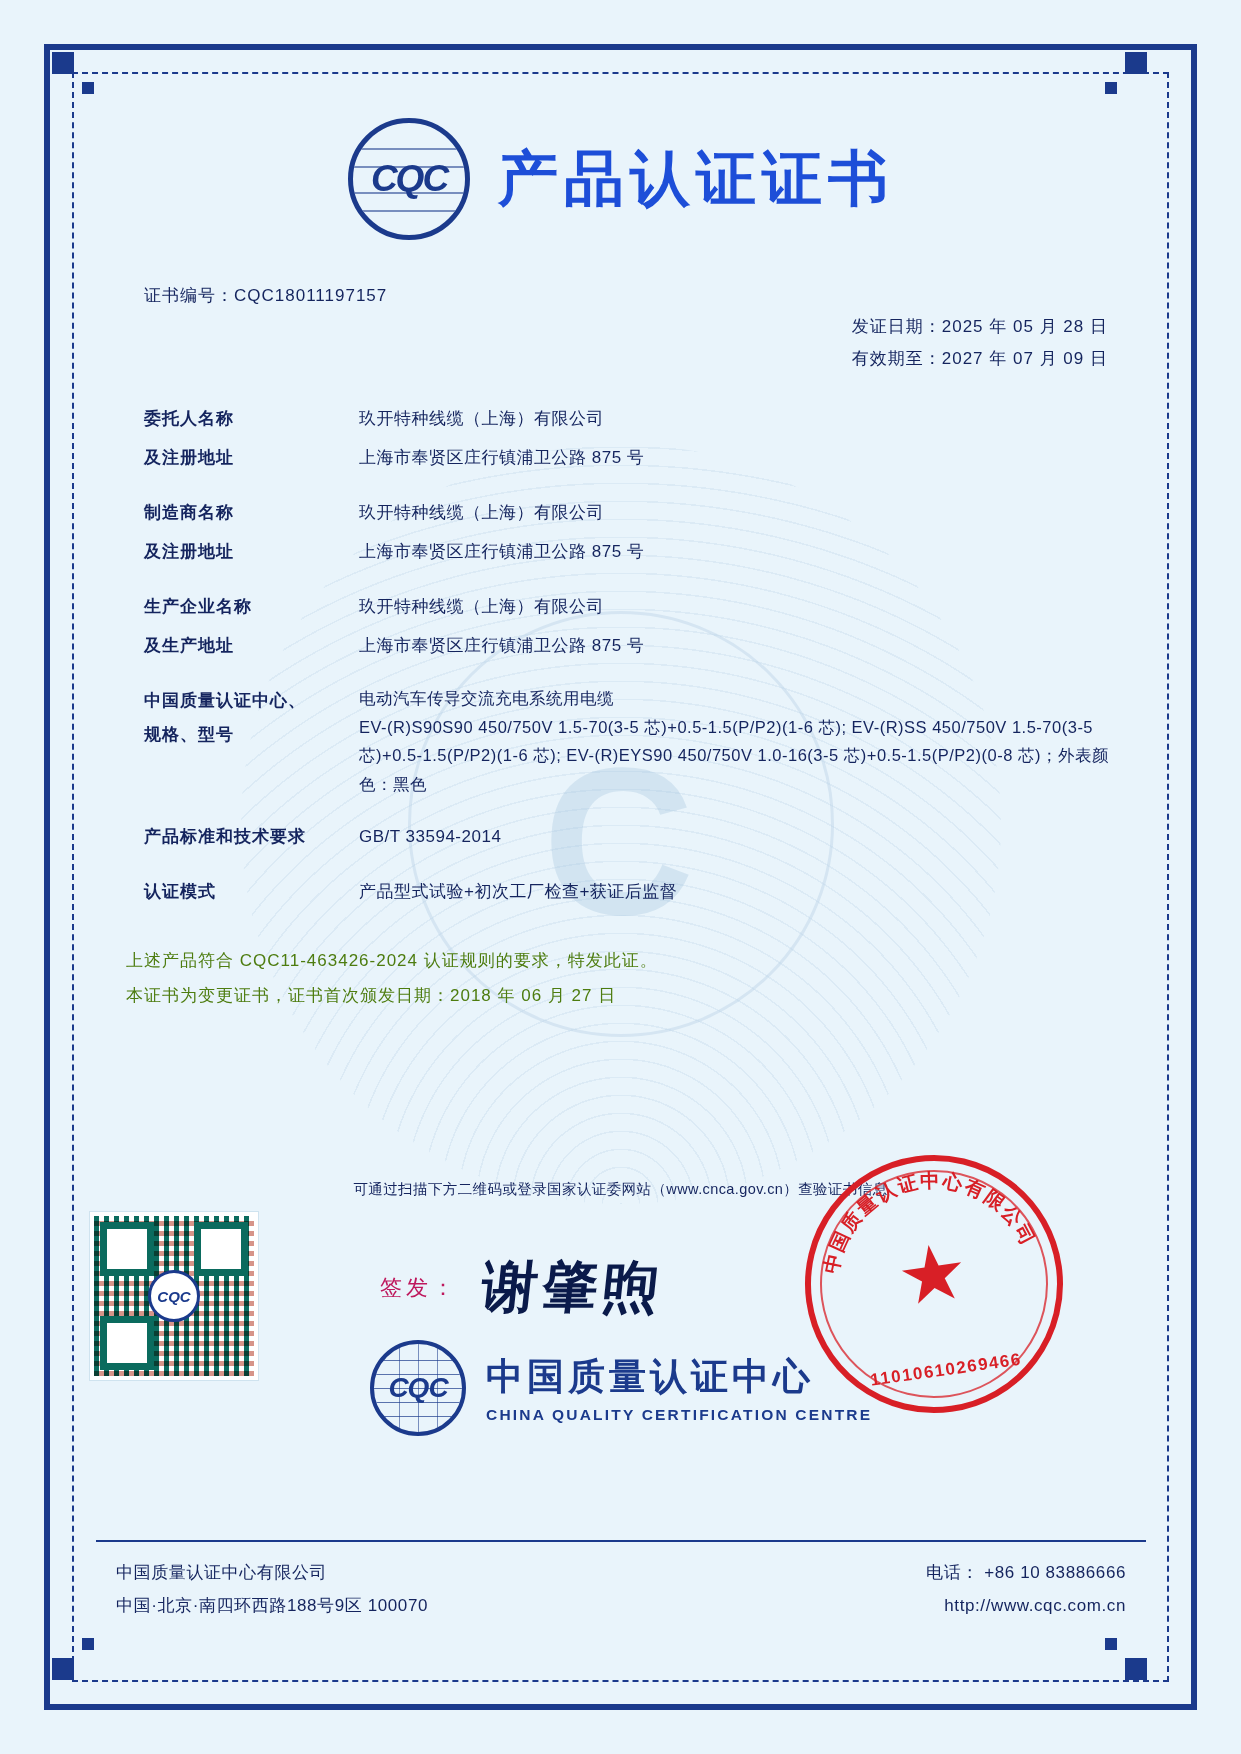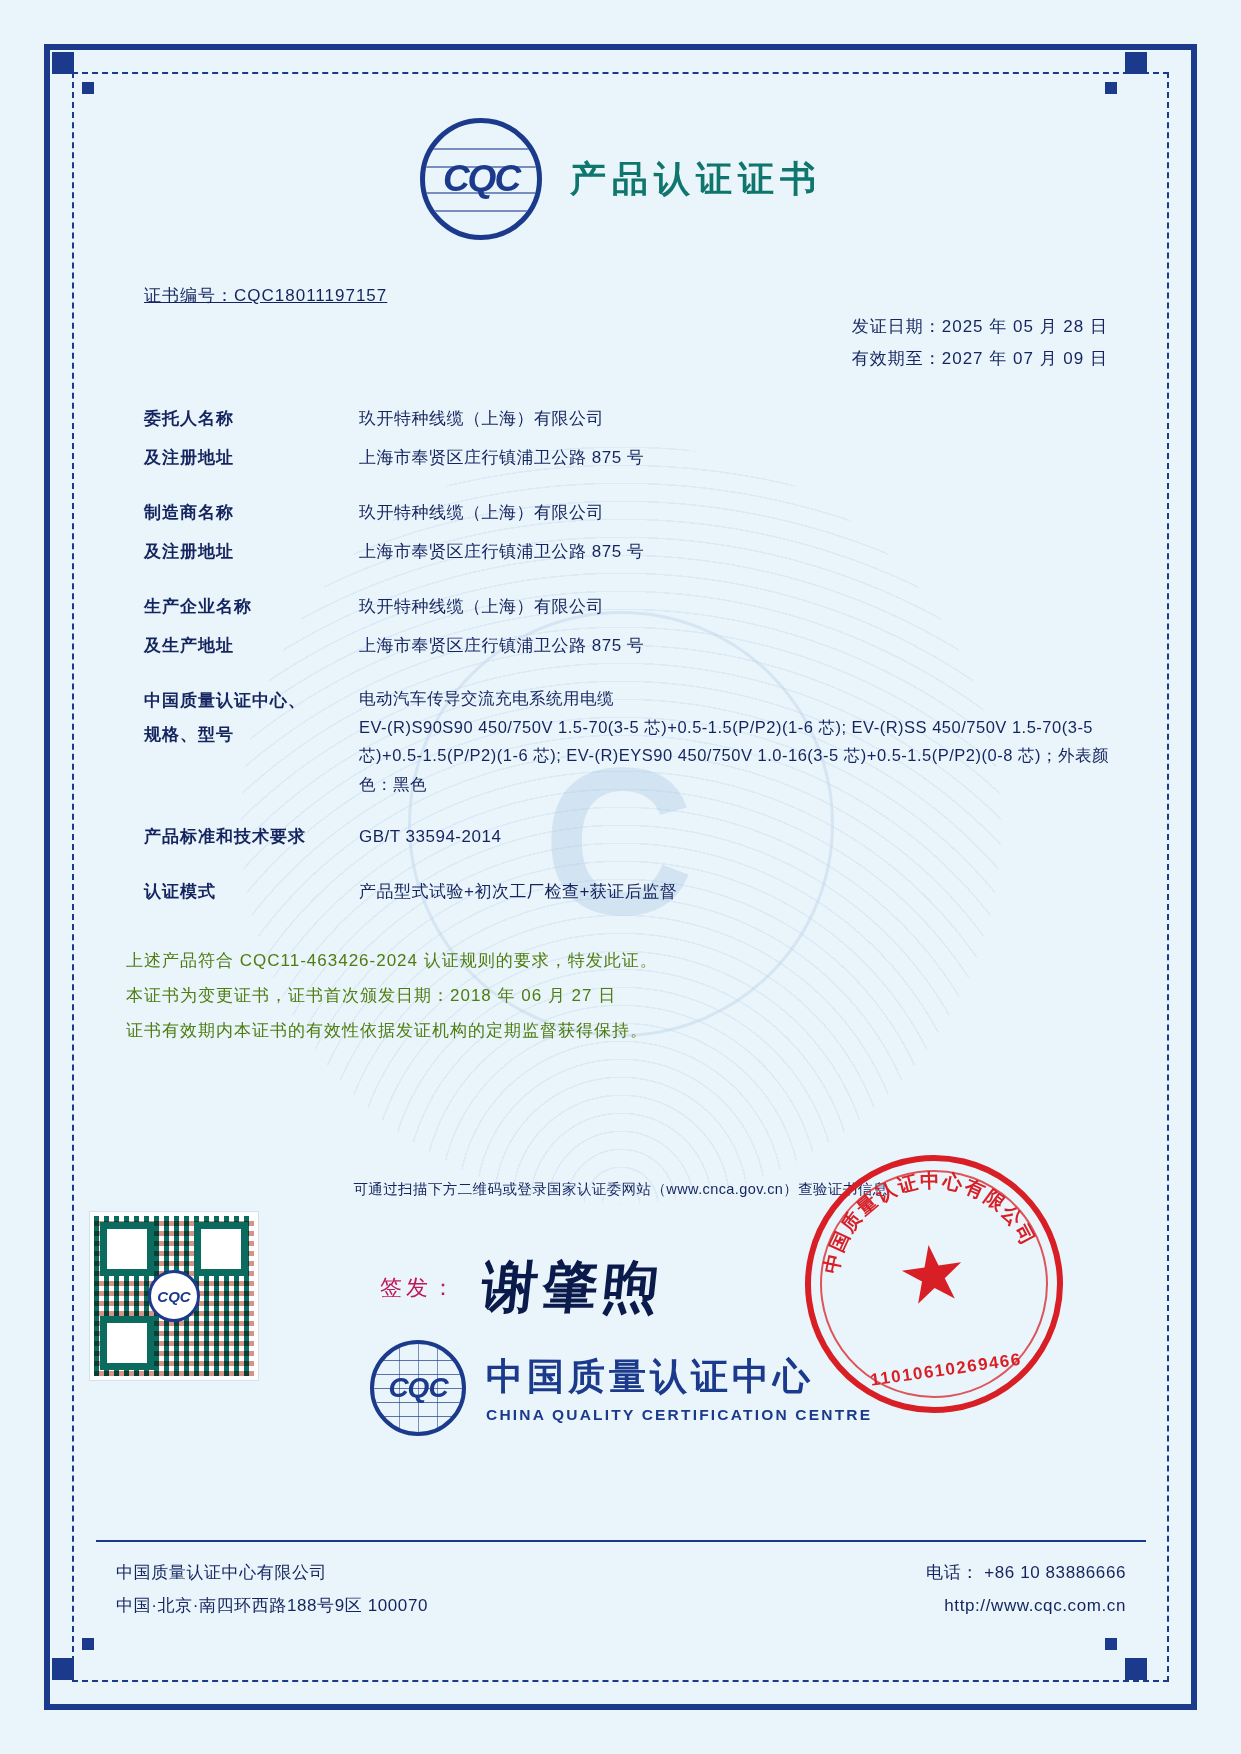--- a/index.html
+++ b/index.html
@@ -56,28 +56,28 @@
   .header{display:flex;align-items:center;justify-content:center;margin-top:18px;}
   .cqc-logo{
     width:112px;height:112px;border-radius:50%;
     border:5px solid #1b3a8c;display:flex;align-items:center;justify-content:center;
     position:relative;margin-right:28px;
   }
   .cqc-logo .txt{font-size:37px;font-weight:bold;color:#1b3a8c;letter-spacing:-2px;font-style:italic;}
   .cqc-logo .lines{position:absolute;left:0;top:0;width:100%;height:100%;border-radius:50%;overflow:hidden;}
   .cqc-logo .lines i{position:absolute;border-top:2px solid #1b3a8c;left:-10%;width:120%;opacity:.55;}
   .title{
-    font-size:36px;font-weight:bold;color:#0f766e;letter-spacing:6px;
+    font-size:60px;font-weight:bold;color:#1d4ed8;letter-spacing:6px;
   }
 
   .meta{
     margin-top:34px;display:flex;justify-content:space-between;align-items:flex-start;
     padding:0 38px 0 48px;
   }
-  .meta .left{font-size:17px;color:#14245e;letter-spacing:1px;padding-top:10px;text-decoration:underline;}
+  .meta .left{font-size:17px;color:#14245e;letter-spacing:1px;padding-top:10px;}
   .meta .right{font-size:17px;color:#14245e;line-height:1.9;letter-spacing:1px;text-align:left;margin-top:37px;}
 
   .fields{margin-top:26px;padding:0 20px 0 48px;}
   .row{display:flex;margin-bottom:6px;gap:35px;}
   .row .label{
     width:180px;flex:0 0 180px;font-size:17px;font-weight:bold;color:#14245e;
     letter-spacing:1px;line-height:1.95;
   }
   .row .value{
     flex:1;font-size:17px;color:#14245e;line-height:1.95;letter-spacing:.5px;
@@ -278,21 +278,20 @@
         <div class="label">认证模式</div>
         <div class="value">产品型式试验+初次工厂检查+获证后监督</div>
       </div>
     </div>
 
   </div>
 
   <div class="statement">
     <div>上述产品符合 CQC11-463426-2024 认证规则的要求，特发此证。</div>
     <div>本证书为变更证书，证书首次颁发日期：2018 年 06 月 27 日</div>
-    <div>证书有效期内本证书的有效性依据发证机构的定期监督获得保持。</div>
   </div>
 
 </div>
 
 <div class="verify-note">可通过扫描下方二维码或登录国家认证委网站（www.cnca.gov.cn）查验证书信息</div>
 
 <div class="qr">
   <div class="qcorner q1"></div>
   <div class="qcorner q2"></div>
   <div class="qcorner q3"></div>

